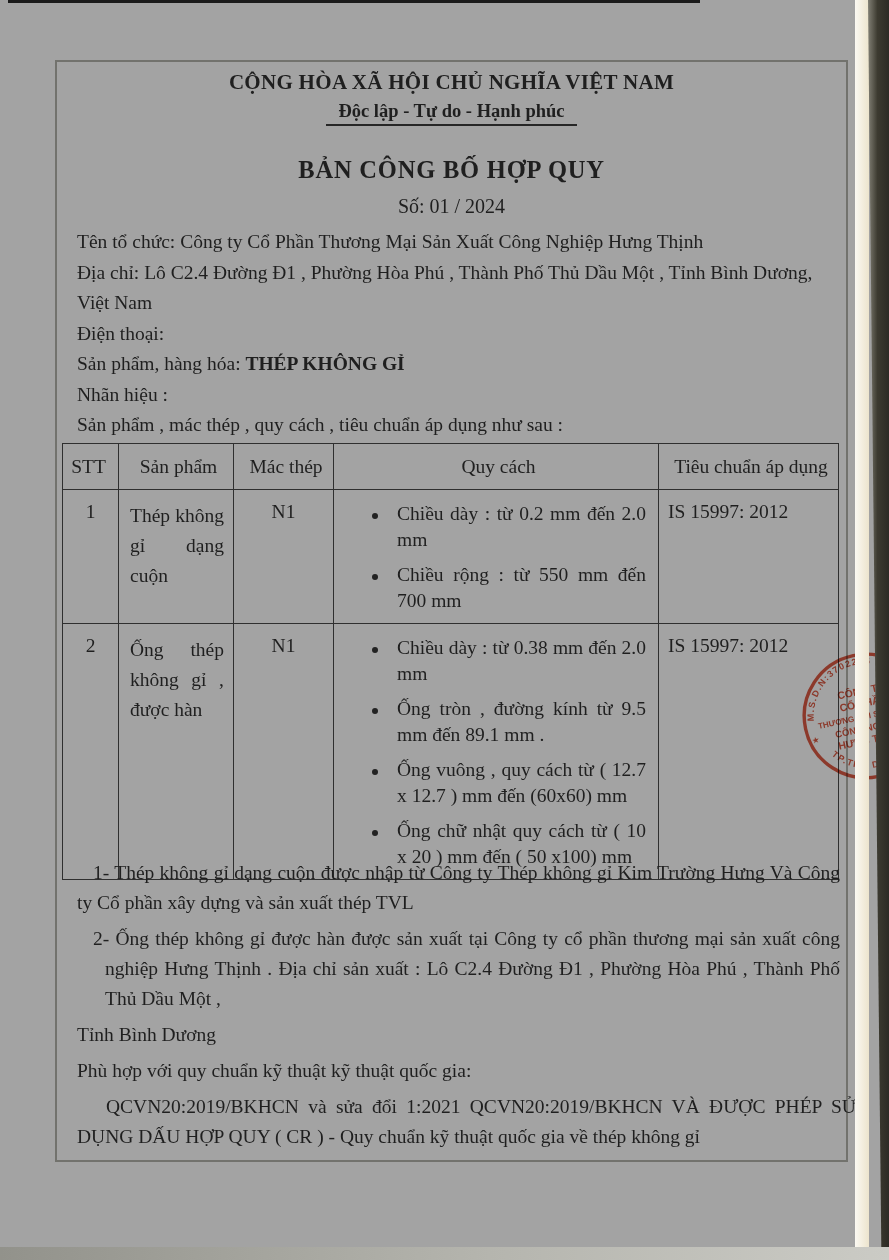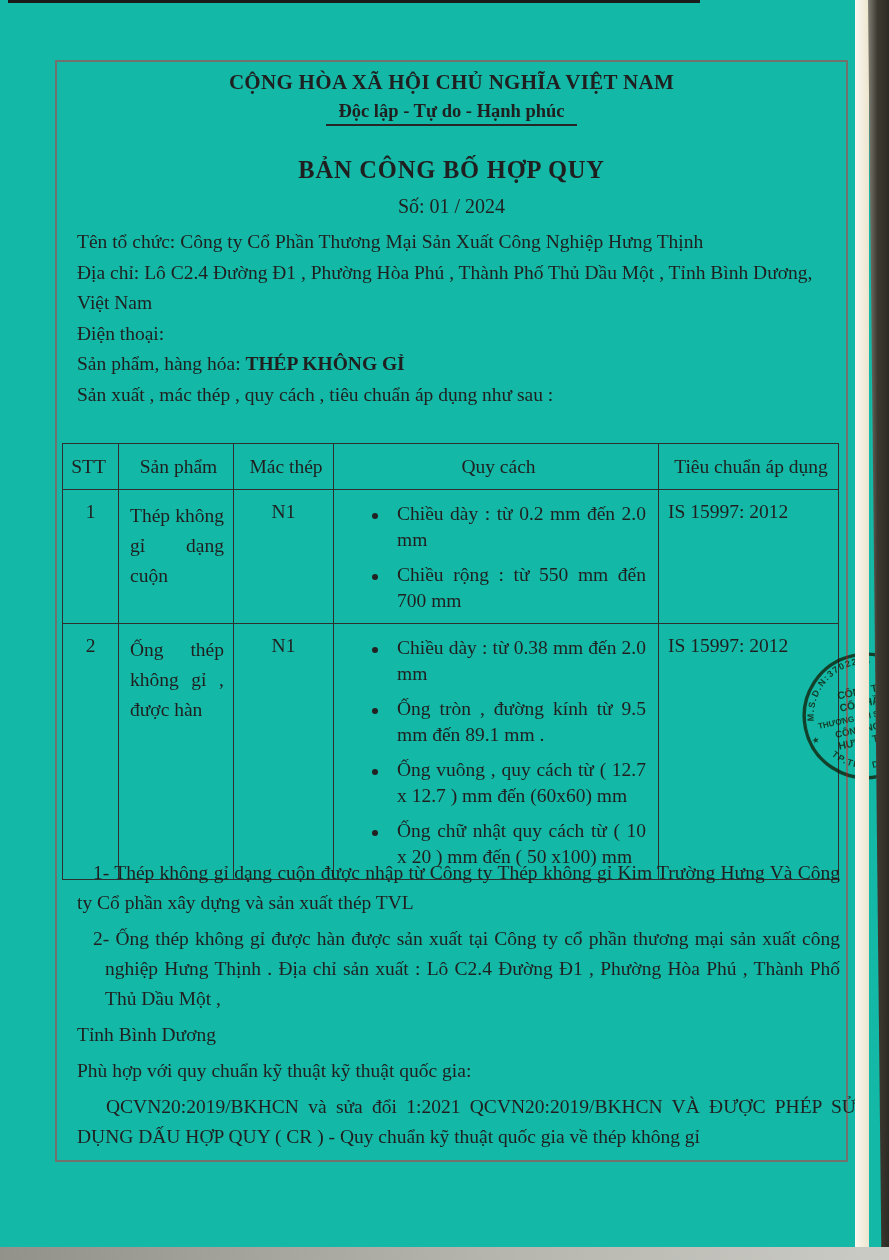--- a/index.html
+++ b/index.html
@@ -1,18 +1,18 @@
 <!DOCTYPE html>
 <html><head>
 <meta charset="utf-8">
 <style>
   html,body { margin:0; padding:0; background:#e9e9e6; }
   .canvas {
     position:relative; width:889px; height:1260px;
-    background:#14b8a6; overflow:hidden;
+    background:#a3a3a3; overflow:hidden;
     font-family:"Liberation Serif","DejaVu Serif",serif;
     color:#1f1f1f;
   }
 
   
   .artifact-topline { position:absolute; left:8px; top:0; width:692px; height:3px; background:#1b1b1b; z-index:6; }
   .band-cream { position:absolute; left:855px; top:0; width:14px; height:1260px;
                 background:linear-gradient(to right,#fbf9f2,#ece4cd); z-index:7; }
   .band-dark  { position:absolute; left:868px; top:0; width:21px; height:1260px;
                 background:linear-gradient(to right,#817f74 0%,#3c3a30 45%,#2d2b25 100%);
@@ -81,21 +81,22 @@
     </div>
     <div class="doc-title">BẢN CÔNG BỐ HỢP QUY</div>
     <div class="doc-number">Số: 01 / 2024</div>
   </div>
 
   <div class="info">
     <p>Tên tổ chức: Công ty Cổ Phần Thương Mại Sản Xuất Công Nghiệp Hưng Thịnh</p>
     <p>Địa chỉ: Lô C2.4 Đường Đ1 , Phường Hòa Phú , Thành Phố Thủ Dầu Một , Tỉnh Bình Dương, Việt Nam</p>
     <p>Điện thoại:</p>
     <p><span>Sản phẩm, hàng hóa:</span> <span class="b">THÉP KHÔNG GỈ</span></p>
-    <p>Sản xuất , mác thép , quy cách , tiêu chuẩn áp dụng như sau :</p>
+    <p>Nhãn hiệu :</p>
+    <p>Sản phẩm , mác thép , quy cách , tiêu chuẩn áp dụng như sau :</p>
   </div>
 
   <table class="spec-table">
     <colgroup>
       <col style="width:56px">
         <col style="width:115px">
         <col style="width:100px">
         <col style="width:325px">
         <col style="width:180px">
     </colgroup>

